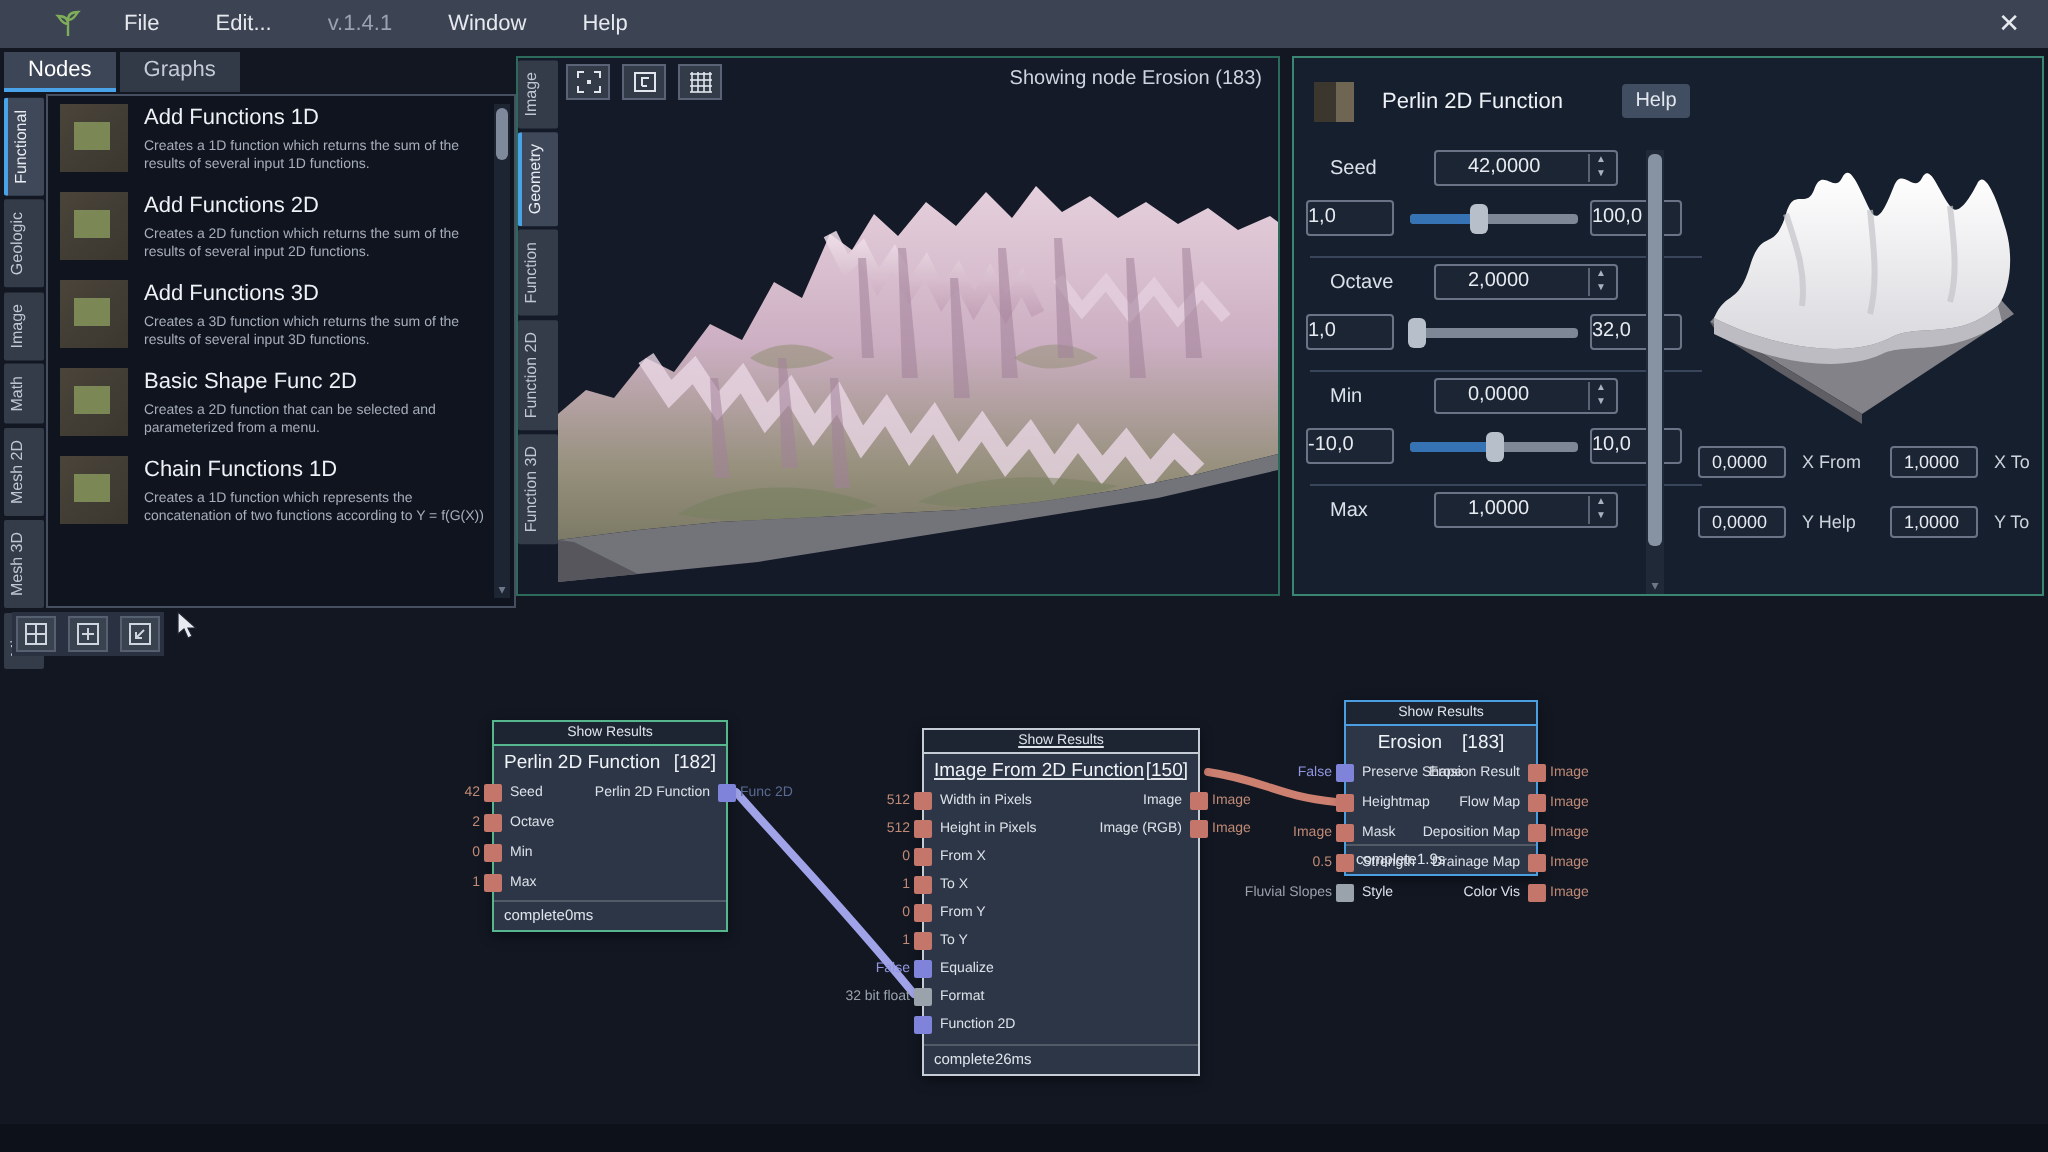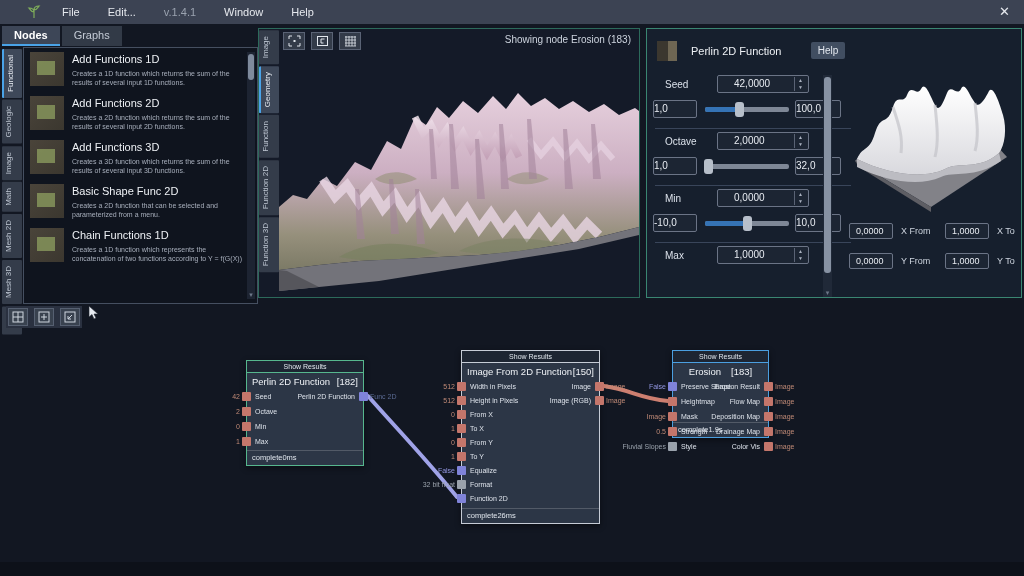--- a/index.html
+++ b/index.html
@@ -12,21 +12,21 @@
   .titlebar .app-icon { margin-left:26px; width:16px; height:16px; display:inline-block; }
   .menus { display:flex; margin-left:20px; gap:28px; }
   .menu-item { cursor:default; }
   .menu-item.dim { color:#9aa2af; }
   .close { position:absolute; right:14px; top:4px; font-size:13px; color:#e6e9ee; }
 
   
   .left-panel { position:absolute; left:2px; top:26px; width:256px; height:278px; }
   .tabs-row { display:flex; height:20px; gap:2px; }
   .tab { padding:3px 12px 2px; font-size:11px; background:#323a47; color:#c4cbd6; }
-  .tab.active { background:#3d4657; color:#fff; border-bottom:2px solid var(--accent_blue);font-weight:bold; }
+  .tab.active { background:#3d4657; color:#fff; border-bottom:2px solid var(--accent_blue); }
   .panel-body { position:absolute; left:0; top:21px; width:256px; height:257px; }
   .vtabs { position:absolute; left:0; top:2px; width:20px; display:flex; flex-direction:column; gap:2px; }
   .vtab { writing-mode:vertical-rl; transform:rotate(180deg); background:#343c4a; color:#bfc7d3; font-size:8px; padding:6px 2px; text-align:center; border-radius:1px; }
   .vtab.active { background:#3e4859; color:#e8ecf2; border-right:2px solid var(--accent_blue); }
   .node-list { position:absolute; left:21px; top:0; width:235px; height:257px; background:#0f141e; border:1px solid #454f60; padding:4px 12px 4px 6px; overflow:hidden; }
   .list-item { display:flex; gap:8px; margin-bottom:8px; }
   .item-icon { flex:0 0 34px; height:34px; background:linear-gradient(135deg,#4a443a 0%,#3b372f 100%); position:relative; }
   .item-icon::after { content:""; position:absolute; left:7px; top:9px; width:18px; height:14px; background:#8a9a5e; opacity:.8; }
   .item-title { font-size:11px; color:#eef1f5; margin:1px 0 4px; }
   .item-desc { font-size:7px; line-height:1.35; color:#a7aebb; max-width:170px; }
@@ -379,21 +379,21 @@
         <path d="M8,110 C40,126 76,130 96,120 C110,112 130,122 150,104 L152,112 C126,130 104,122 92,128 C70,138 36,132 8,118 Z" fill="#bcbcc2"></path>
       </svg>
       <div class="rfield-row" style="top:194px;">
         <span class="rfield">0,0000</span>
         <span class="rlabel">X From</span>
         <span class="rfield">1,0000</span>
         <span class="rlabel">X To</span>
       </div>
       <div class="rfield-row" style="top:224px;">
         <span class="rfield">0,0000</span>
-        <span class="rlabel">Y From</span>
+        <span class="rlabel">Y Help</span>
         <span class="rfield">1,0000</span>
         <span class="rlabel">Y To</span>
       </div>
     </div>
   </section>
 
   <svg id="wires">
     <path d="M368,396 C398,430 420,452 457,497" fill="none" style="stroke:var(--wire_purple)" stroke-width="4" stroke-linecap="round"></path>
     <path d="M604,386 C632,390 638,398 668,401" fill="none" style="stroke:var(--wire_salmon)" stroke-width="4" stroke-linecap="round"></path>
   </svg>
@@ -441,21 +441,21 @@
           </div>
 
       </div>
     </div>
     <div class="node-footer">
       <span>complete</span>
       <span>0ms</span>
     </div>
   </div>
 
-  <div class="node" style="left:461px; top:350px; width:139px; height:174px; --acc:var(--node_gray); --rh:14px;">
+  <div class="node" style="left:461px; top:364px; width:139px; height:174px;text-decoration:underline; --acc:var(--node_gray); --rh:14px;">
     <div class="node-header">Show Results</div>
     <div class="node-title-row">
       <span>Image From 2D Function</span>
       <span>[150]</span>
     </div>
     <div class="node-body" style="height:126px;">
       <div class="io-col">
 
           <div class="iorow in">
             <span class="io-value v-salmon">512</span>

